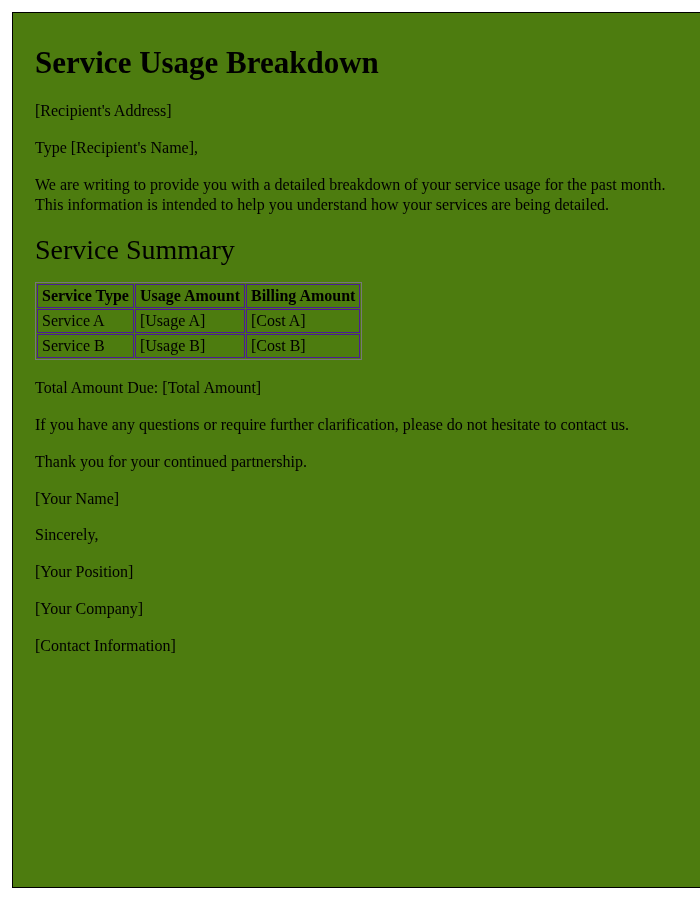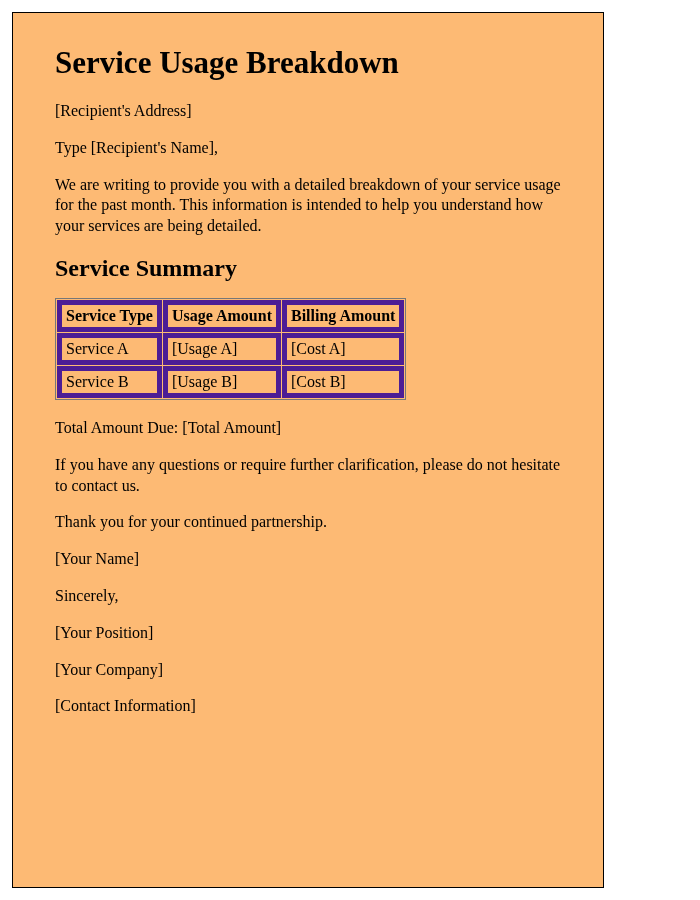--- a/index.html
+++ b/index.html
@@ -6,51 +6,51 @@
     margin: 0;
     padding: 0;
     box-sizing: border-box;
   }
   body {
     font-family: "Times New Roman", Times, serif;
     background: #fff;
     padding: 12px;
   }
   .page {
-    width: 592px;
+    width: 689px;
     height: 876px;
     border: 1px solid #000;
-    padding: 28px 42px;
-    background: #fdba74;
+    padding: 28px 22px;
+    background: #4d7c0f;
   }
   h1 {
     font-size: 31px;
     font-weight: bold;
     margin-bottom: 20px;
     margin-top: 4px;
   }
   h2 {
-    font-size: 24px;
-    font-weight: bold;
+    font-size: 28px;
+    font-weight: normal;
     margin-top: 18px;
     margin-bottom: 16px;
   }
   p {
     font-size: 16px;
     line-height: 1.3;
     margin-bottom: 16px;
   }
   table {
     border-collapse: separate;
     border-spacing: 1px;
     border: 1px solid #777;
     margin-bottom: 18px;
   }
   th, td {
-    border: 5px solid #4c1d95;
+    border: 1px solid #4c1d95;
     padding: 2px 4px;
     text-align: left;
     font-size: 16px;
     font-weight: normal;
   }
   th {
     font-weight: bold;
   }
 </style>
 </head>

